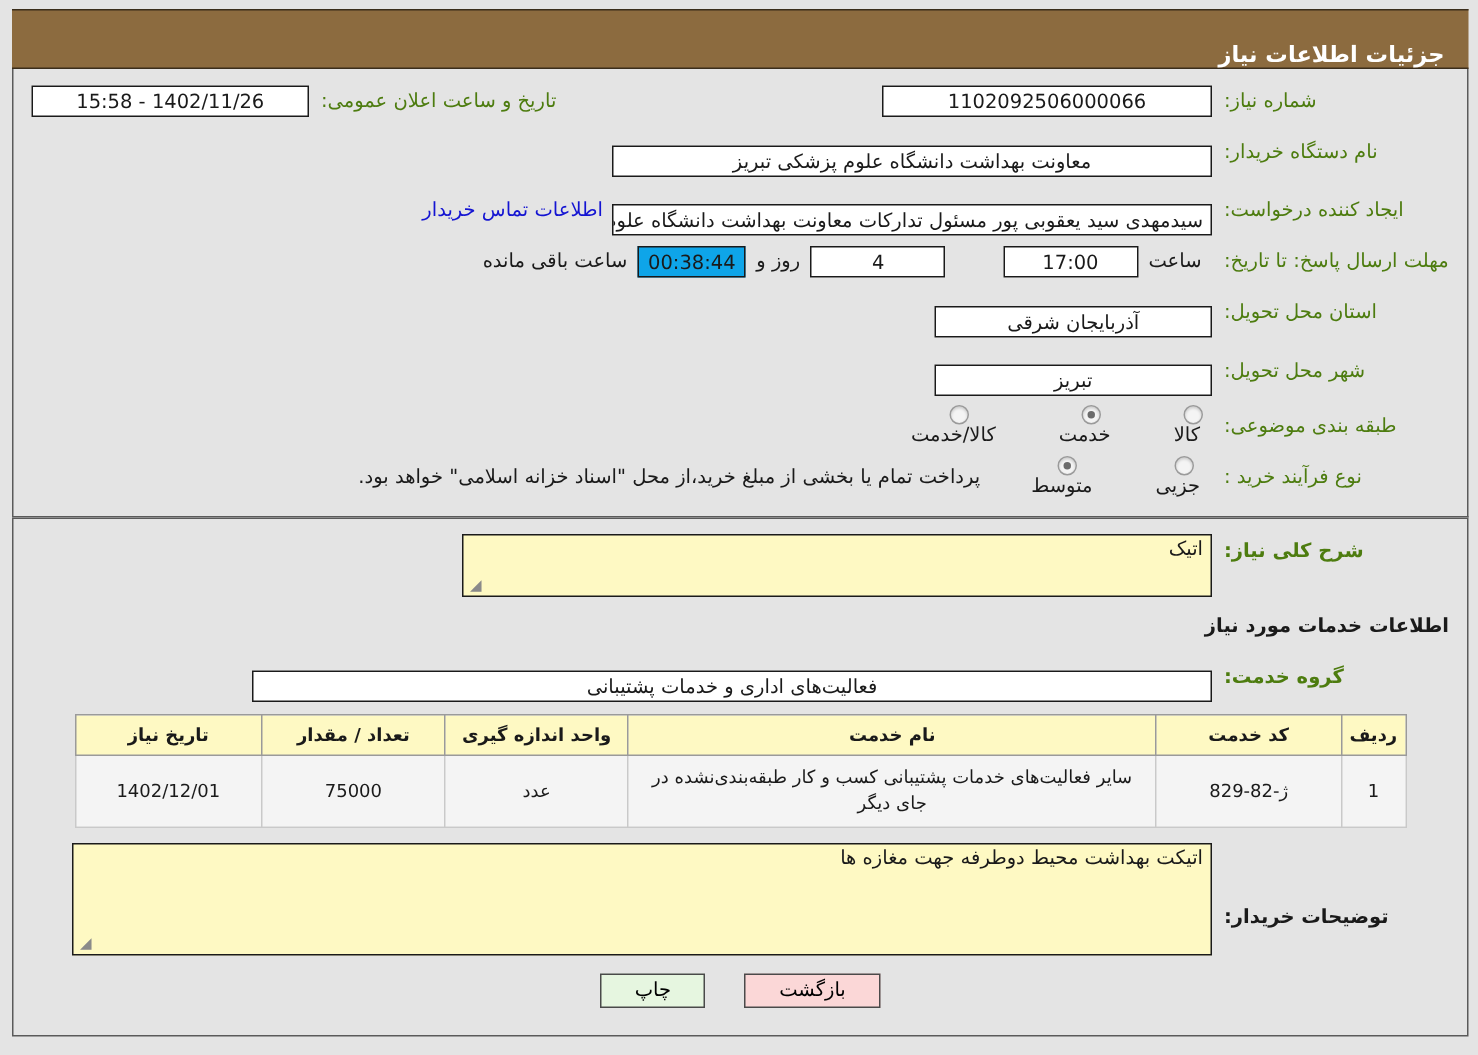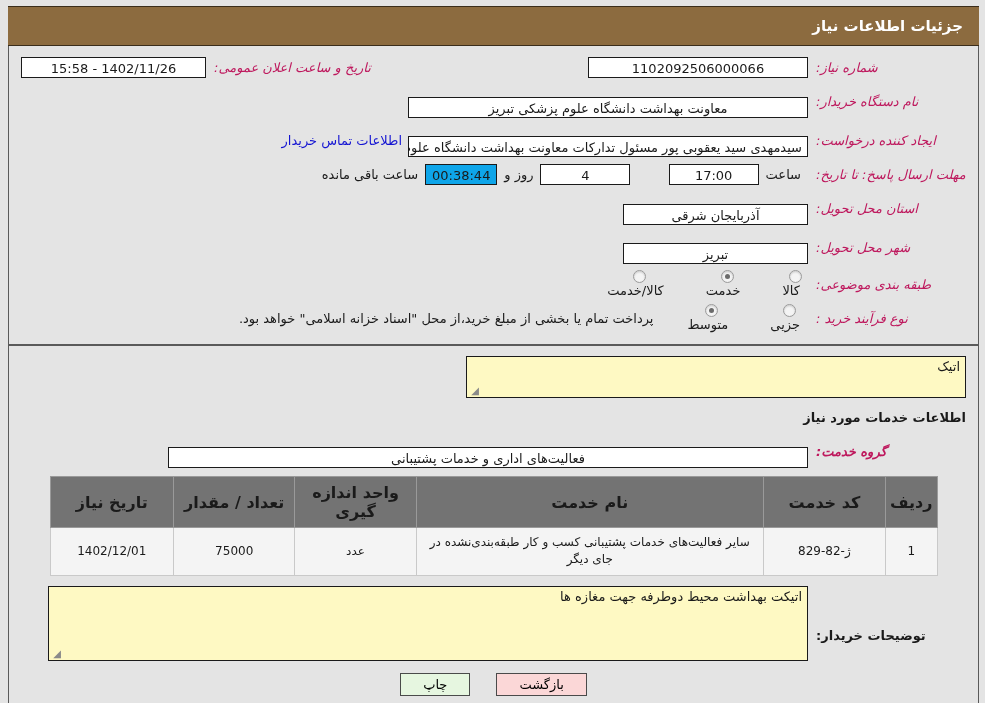--- a/index.html
+++ b/index.html
@@ -76,21 +76,21 @@
     box-sizing: border-box;
   }
 
   .titlebar {
     margin: 6px 6px 0 6px;
     height: 40px;
     background: #8c6b3f;
     border-top: 1px solid #3a2d1b;
     border-bottom: 1px solid #3a2d1b;
     display: flex;
-    align-items: center;
+    align-items: flex-end;
     justify-content: flex-start;
     padding: 0 16px;
     box-sizing: border-box;
   }
   .titlebar .ttl {
     color: #ffffff;
     font-size: 15px;
     font-weight: bold;
   }
 
@@ -118,23 +118,22 @@
     display: flex;
     flex-direction: row;
     align-items: center;
     margin-bottom: 6px;
     min-height: 23px;
   }
   .lbl {
     text-align: left;
     padding-left: 8px;
     font-size: 13px;
-    color: #be185d;
-    white-space: nowrap;
-    font-style: italic;
+    color: #4d7c0f;
+    white-space: nowrap;
   }
   .lbl.w150 { width: 150px; }
   .lbl.bold { font-weight: bold; }
 
   .fld {
     border: 1px solid #1a1a1a;
     background: #ffffff;
     height: 21px;
     line-height: 21px;
     font-size: 13px;
@@ -261,24 +260,24 @@
     justify-content: center;
   }
   table.grid {
     border-collapse: collapse;
     width: 888px;
     font-size: 12px;
     background: #ffffff;
     border: 1px solid #9a9a9a;
   }
   table.grid th {
-    background: #737373;
+    background: #fef9c3;
     border: 1px solid #9a9a9a;
     font-weight: bold;
-    font-size: 16px;
+    font-size: 12px;
     padding: 6px 4px;
     text-align: center;
     color: #1a1a1a;
   }
   table.grid td {
     border: 1px solid #c9c9c9;
     background: #f4f4f4;
     padding: 6px 6px;
     text-align: center;
     font-size: 12px;
@@ -419,20 +418,21 @@
         </div>
       </div>
       <div class="note">پرداخت تمام یا بخشی از مبلغ خرید،از محل "اسناد خزانه اسلامی" خواهد بود.</div>
     </div>
 
   </div>
 
   <div class="panel mid">
 
     <div class="row" style="align-items:flex-start;">
+      <div class="lbl w150 bold" style="padding-top:4px;">شرح کلی نیاز:</div>
       <div class="ta ta-short">
         <span>اتیک</span>
         <span class="grip">◢</span>
       </div>
     </div>
 
     <div class="section-title">اطلاعات خدمات مورد نیاز</div>
 
     <div class="row">
       <div class="lbl w150 bold">گروه خدمت:</div>

